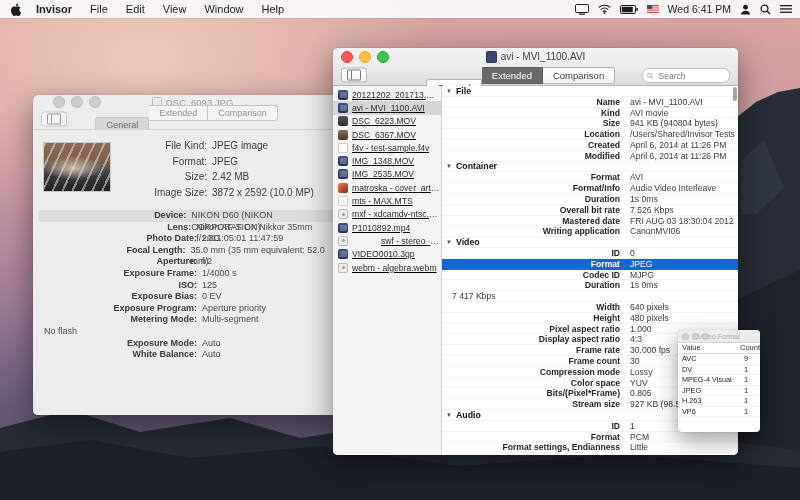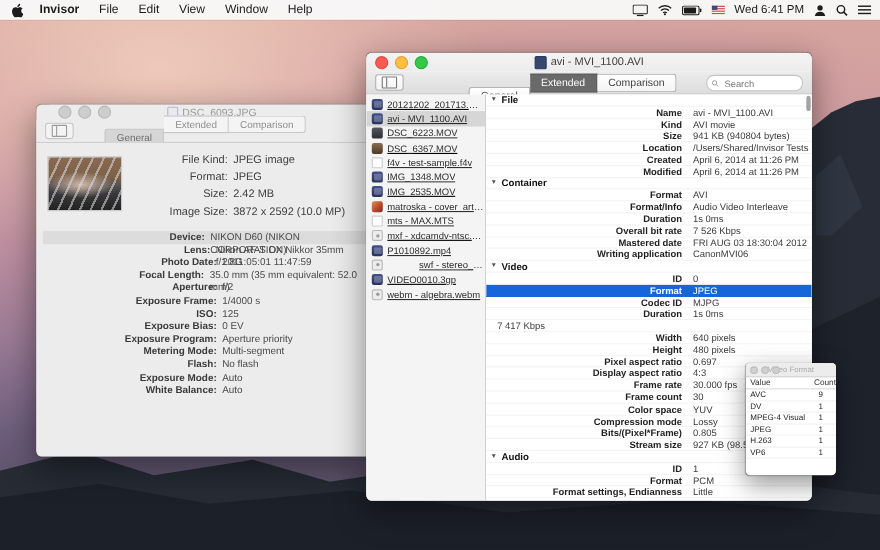--- a/index.html
+++ b/index.html
@@ -284,21 +284,20 @@
           </div>
           <div class="inforow">
             <div class="lab">Exposure Program:</div>
             <div class="val">Aperture priority</div>
           </div>
           <div class="inforow">
             <div class="lab">Metering Mode:</div>
             <div class="val">Multi-segment</div>
           </div>
           <div class="inforow">
-            <div class="lab">Flash:</div>
             <div class="val">No flash</div>
           </div>
           <div class="inforow">
             <div class="lab">Exposure Mode:</div>
             <div class="val">Auto</div>
           </div>
           <div class="inforow">
             <div class="lab">White Balance:</div>
             <div class="val">Auto</div>
           </div>
@@ -478,41 +477,41 @@
             <div class="drow">
               <div class="dlab">Width</div>
               <div class="dval">640 pixels</div>
             </div>
             <div class="drow">
               <div class="dlab">Height</div>
               <div class="dval">480 pixels</div>
             </div>
             <div class="drow">
               <div class="dlab">Pixel aspect ratio</div>
-              <div class="dval">0.697</div>
+              <div class="dval">1.000</div>
             </div>
             <div class="drow">
               <div class="dlab">Display aspect ratio</div>
               <div class="dval">4:3</div>
             </div>
             <div class="drow">
               <div class="dlab">Frame rate</div>
               <div class="dval">30.000 fps</div>
             </div>
             <div class="drow">
               <div class="dlab">Frame count</div>
               <div class="dval">30</div>
             </div>
             <div class="drow">
+              <div class="dlab">Compression mode</div>
+              <div class="dval">Lossy</div>
+            </div>
+            <div class="drow">
               <div class="dlab">Color space</div>
               <div class="dval">YUV</div>
-            </div>
-            <div class="drow">
-              <div class="dlab">Compression mode</div>
-              <div class="dval">Lossy</div>
             </div>
             <div class="drow">
               <div class="dlab">Bits/(Pixel*Frame)</div>
               <div class="dval">0.805</div>
             </div>
             <div class="drow">
               <div class="dlab">Stream size</div>
               <div class="dval">927 KB (98.5%)</div>
             </div>
             <div class="dsec">

